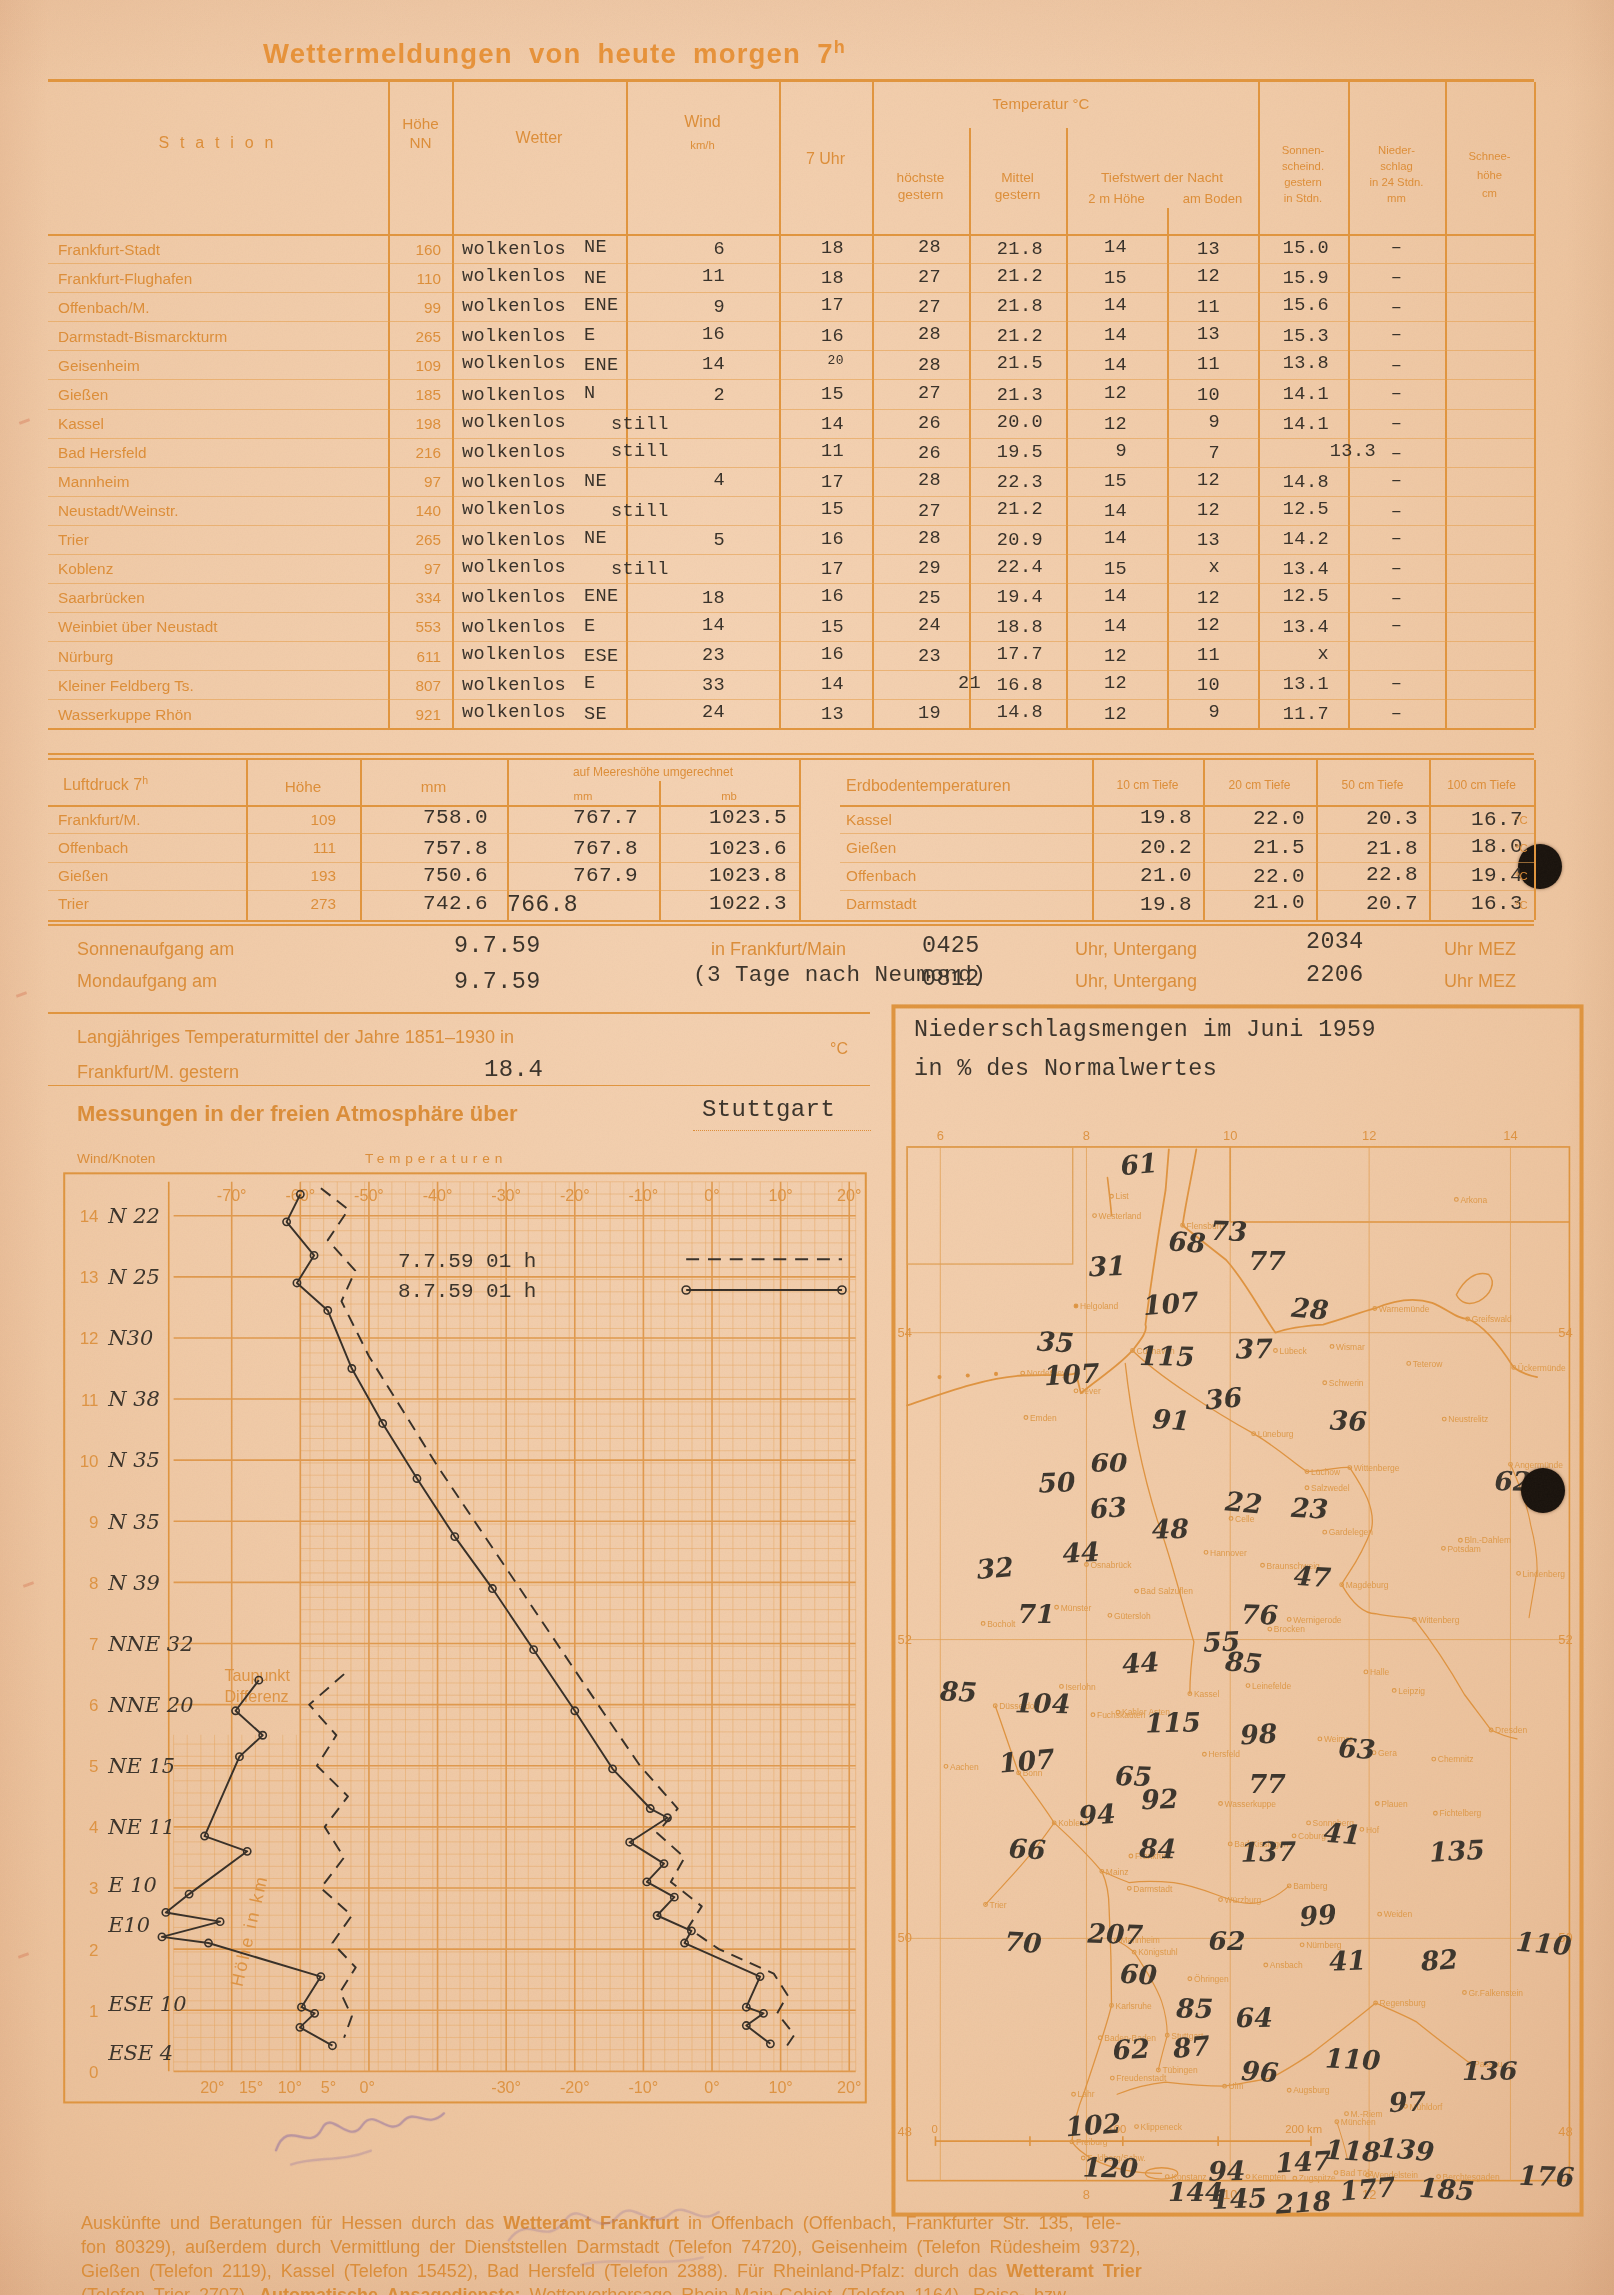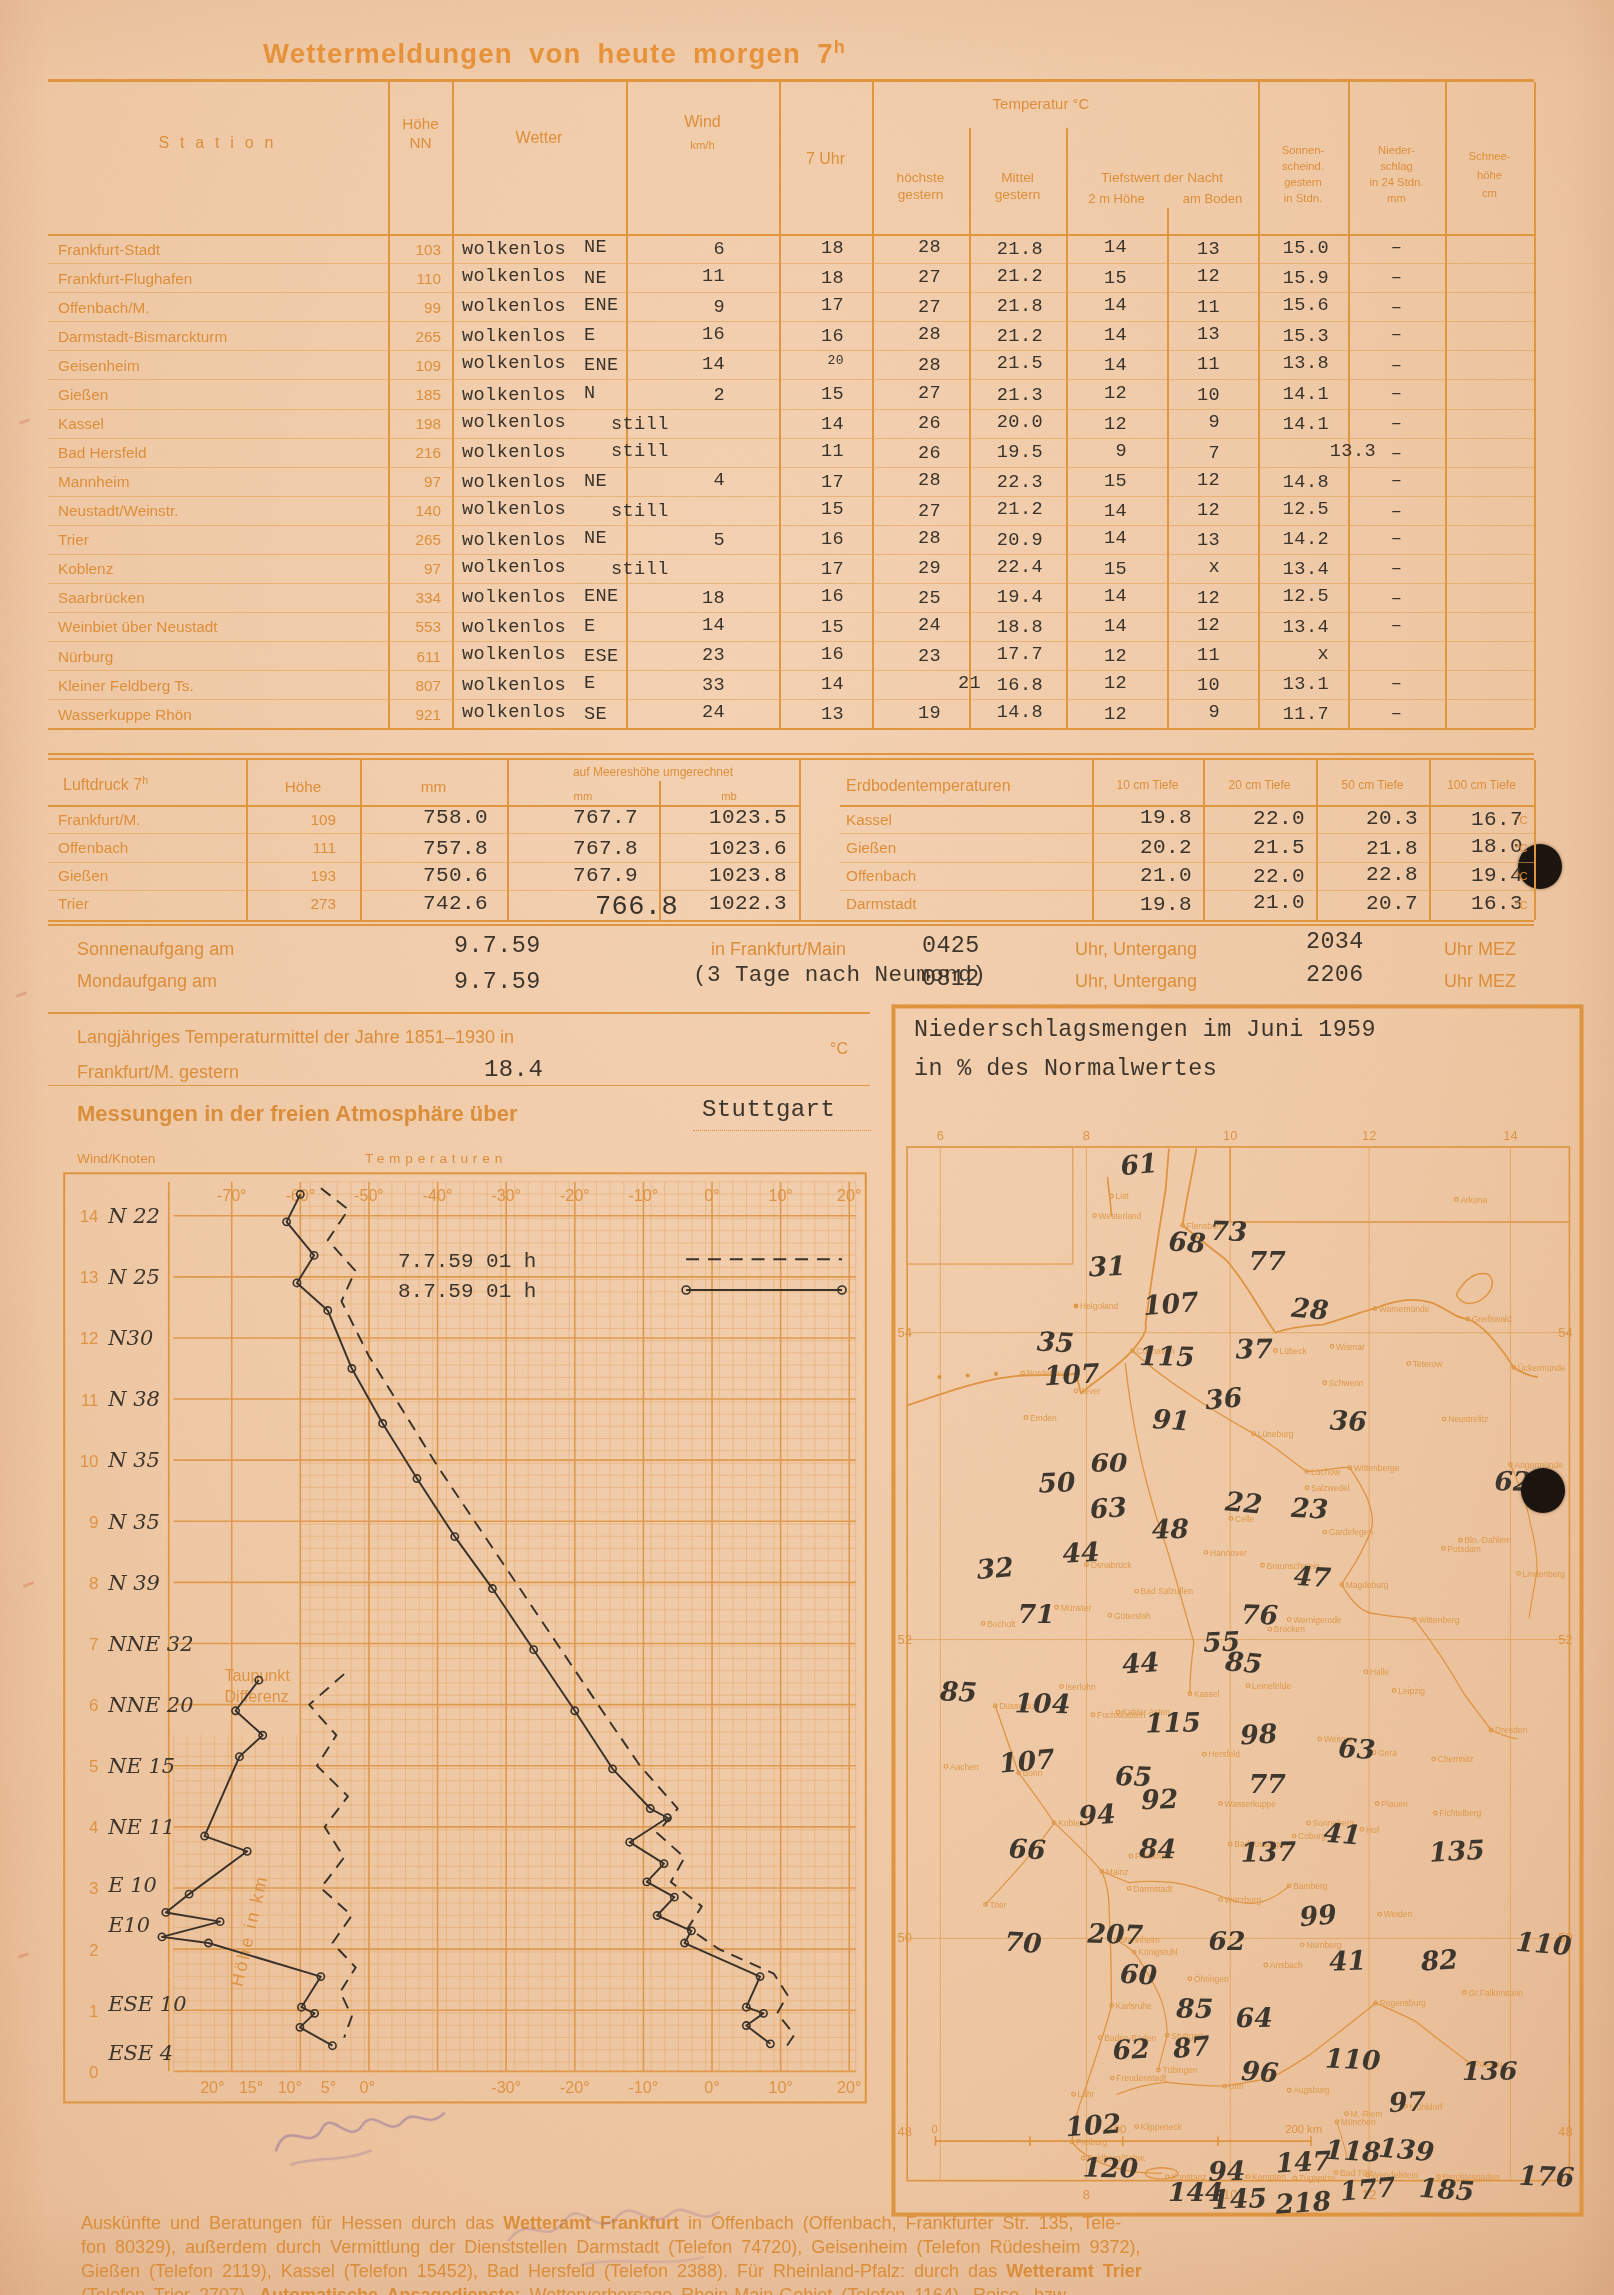--- a/index.html
+++ b/index.html
@@ -753,21 +753,21 @@
     <span class="abs oj" style="left: 1258px; top: 176px; font-size: 11.3px; letter-spacing: 0px; width: 90px; text-align: center;">gestern</span>
     <span class="abs oj" style="left: 1258px; top: 192px; font-size: 11.3px; letter-spacing: 0px; width: 90px; text-align: center;">in Stdn.</span>
     <span class="abs oj" style="left: 1348px; top: 144px; font-size: 11.3px; letter-spacing: 0px; width: 97px; text-align: center;">Nieder-</span>
     <span class="abs oj" style="left: 1348px; top: 160px; font-size: 11.3px; letter-spacing: 0px; width: 97px; text-align: center;">schlag</span>
     <span class="abs oj" style="left: 1348px; top: 176px; font-size: 11.3px; letter-spacing: 0px; width: 97px; text-align: center;">in 24 Stdn.</span>
     <span class="abs oj" style="left: 1348px; top: 192px; font-size: 11.3px; letter-spacing: 0px; width: 97px; text-align: center;">mm</span>
     <span class="abs oj" style="left: 1445px; top: 150px; font-size: 11.3px; letter-spacing: 0px; width: 89px; text-align: center;">Schnee-</span>
     <span class="abs oj" style="left: 1445px; top: 169px; font-size: 11.3px; letter-spacing: 0px; width: 89px; text-align: center;">höhe</span>
     <span class="abs oj" style="left: 1445px; top: 187px; font-size: 11.3px; letter-spacing: 0px; width: 89px; text-align: center;">cm</span>
     <span class="abs oj" style="left: 58px; top: 241px; font-size: 15.3px;">Frankfurt-Stadt</span>
-    <span class="abs oj" style="left: 388px; top: 241px; width: 53px; text-align: right; font-size: 15.3px;">103</span>
+    <span class="abs oj" style="left: 388px; top: 241px; width: 53px; text-align: right; font-size: 15.3px;">160</span>
     <span class="abs typed" style="left: 462px; top: 238px; font-size: 18.6px; transform: translateY(0.6px);">wolkenlos</span>
     <span class="abs typed" style="left: 584px; top: 238px; font-size: 18.6px; transform: translateY(-0.6px);">NE</span>
     <span class="abs typed" style="left: 662px; top: 238px; font-size: 18.6px; width: 63px; text-align: right; transform: translateY(1.1px);">6</span>
     <span class="abs typed" style="left: 779px; top: 238px; font-size: 18.6px; width: 65px; text-align: right; transform: translateY(0px);">18</span>
     <span class="abs typed" style="left: 872px; top: 238px; font-size: 18.6px; width: 69px; text-align: right; transform: translateY(-1.1px);">28</span>
     <span class="abs typed" style="left: 969px; top: 238px; font-size: 18.6px; width: 74px; text-align: right; transform: translateY(0.6px);">21.8</span>
     <span class="abs typed" style="left: 1066px; top: 238px; font-size: 18.6px; width: 61px; text-align: right; transform: translateY(-0.6px);">14</span>
     <span class="abs typed" style="left: 1167px; top: 238px; font-size: 18.6px; width: 53px; text-align: right; transform: translateY(1.1px);">13</span>
     <span class="abs typed" style="left: 1258px; top: 238px; font-size: 18.6px; width: 71px; text-align: right; transform: translateY(0px);">15.0</span>
     <span class="abs typed" style="left: 1348px; top: 238px; font-size: 18.6px; width: 97px; text-align: center; transform: translateY(-1.1px);">–</span>
@@ -997,21 +997,21 @@
     <span class="abs typed" style="left: 507px; top: 836px; width: 131px; text-align: right; font-size: 21px; transform: translateY(1.2px);">767.8</span>
     <span class="abs typed" style="left: 659px; top: 836px; width: 128px; text-align: right; font-size: 21px; transform: translateY(1.2px);">1023.6</span>
     <span class="abs oj" style="left: 58px; top: 867px; font-size: 15.3px;">Gießen</span>
     <span class="abs oj" style="left: 246px; top: 867px; width: 90px; text-align: right; font-size: 15.3px;">193</span>
     <span class="abs typed" style="left: 360px; top: 864px; width: 128px; text-align: right; font-size: 21px; transform: translateY(0.4px);">750.6</span>
     <span class="abs typed" style="left: 507px; top: 864px; width: 131px; text-align: right; font-size: 21px; transform: translateY(0.4px);">767.9</span>
     <span class="abs typed" style="left: 659px; top: 864px; width: 128px; text-align: right; font-size: 21px; transform: translateY(0.4px);">1023.8</span>
     <span class="abs oj" style="left: 58px; top: 895px; font-size: 15.3px;">Trier</span>
     <span class="abs oj" style="left: 246px; top: 895px; width: 90px; text-align: right; font-size: 15.3px;">273</span>
     <span class="abs typed" style="left: 360px; top: 892px; width: 128px; text-align: right; font-size: 21px; transform: translateY(-0.4px);">742.6</span>
-    <span class="abs typed" style="left: 507px; top: 892px; width: 131px; text-align: right; font-size: 27px; transform: translateY(-0.4px); padding-left: 40px;">766.8</span>
+    <span class="abs typed" style="left: 507px; top: 892px; width: 131px; text-align: left; font-size: 23px; transform: translateY(-0.4px);">766.8</span>
     <span class="abs typed" style="left: 659px; top: 892px; width: 128px; text-align: right; font-size: 21px; transform: translateY(-0.4px);">1022.3</span>
     <span class="abs oj" style="left: 846px; top: 777px; font-size: 16px;">Erdbodentemperaturen</span>
     <span class="abs oj" style="left: 1092px; top: 778px; width: 111px; text-align: center; font-size: 12px;">10 cm Tiefe</span>
     <span class="abs oj" style="left: 1203px; top: 778px; width: 113px; text-align: center; font-size: 12px;">20 cm Tiefe</span>
     <span class="abs oj" style="left: 1316px; top: 778px; width: 113px; text-align: center; font-size: 12px;">50 cm Tiefe</span>
     <span class="abs oj" style="left: 1429px; top: 778px; width: 105px; text-align: center; font-size: 12px;">100 cm Tiefe</span>
     <span class="abs oj" style="left: 846px; top: 811px; font-size: 15.3px;">Kassel</span>
     <span class="abs typed" style="left: 1092px; top: 807px; width: 100px; text-align: right; font-size: 21px; transform: translateY(-1.2px);">19.8</span>
     <span class="abs typed" style="left: 1203px; top: 807px; width: 102px; text-align: right; font-size: 21px; transform: translateY(-0.4px);">22.0</span>
     <span class="abs typed" style="left: 1316px; top: 807px; width: 102px; text-align: right; font-size: 21px; transform: translateY(0.4px);">20.3</span>

